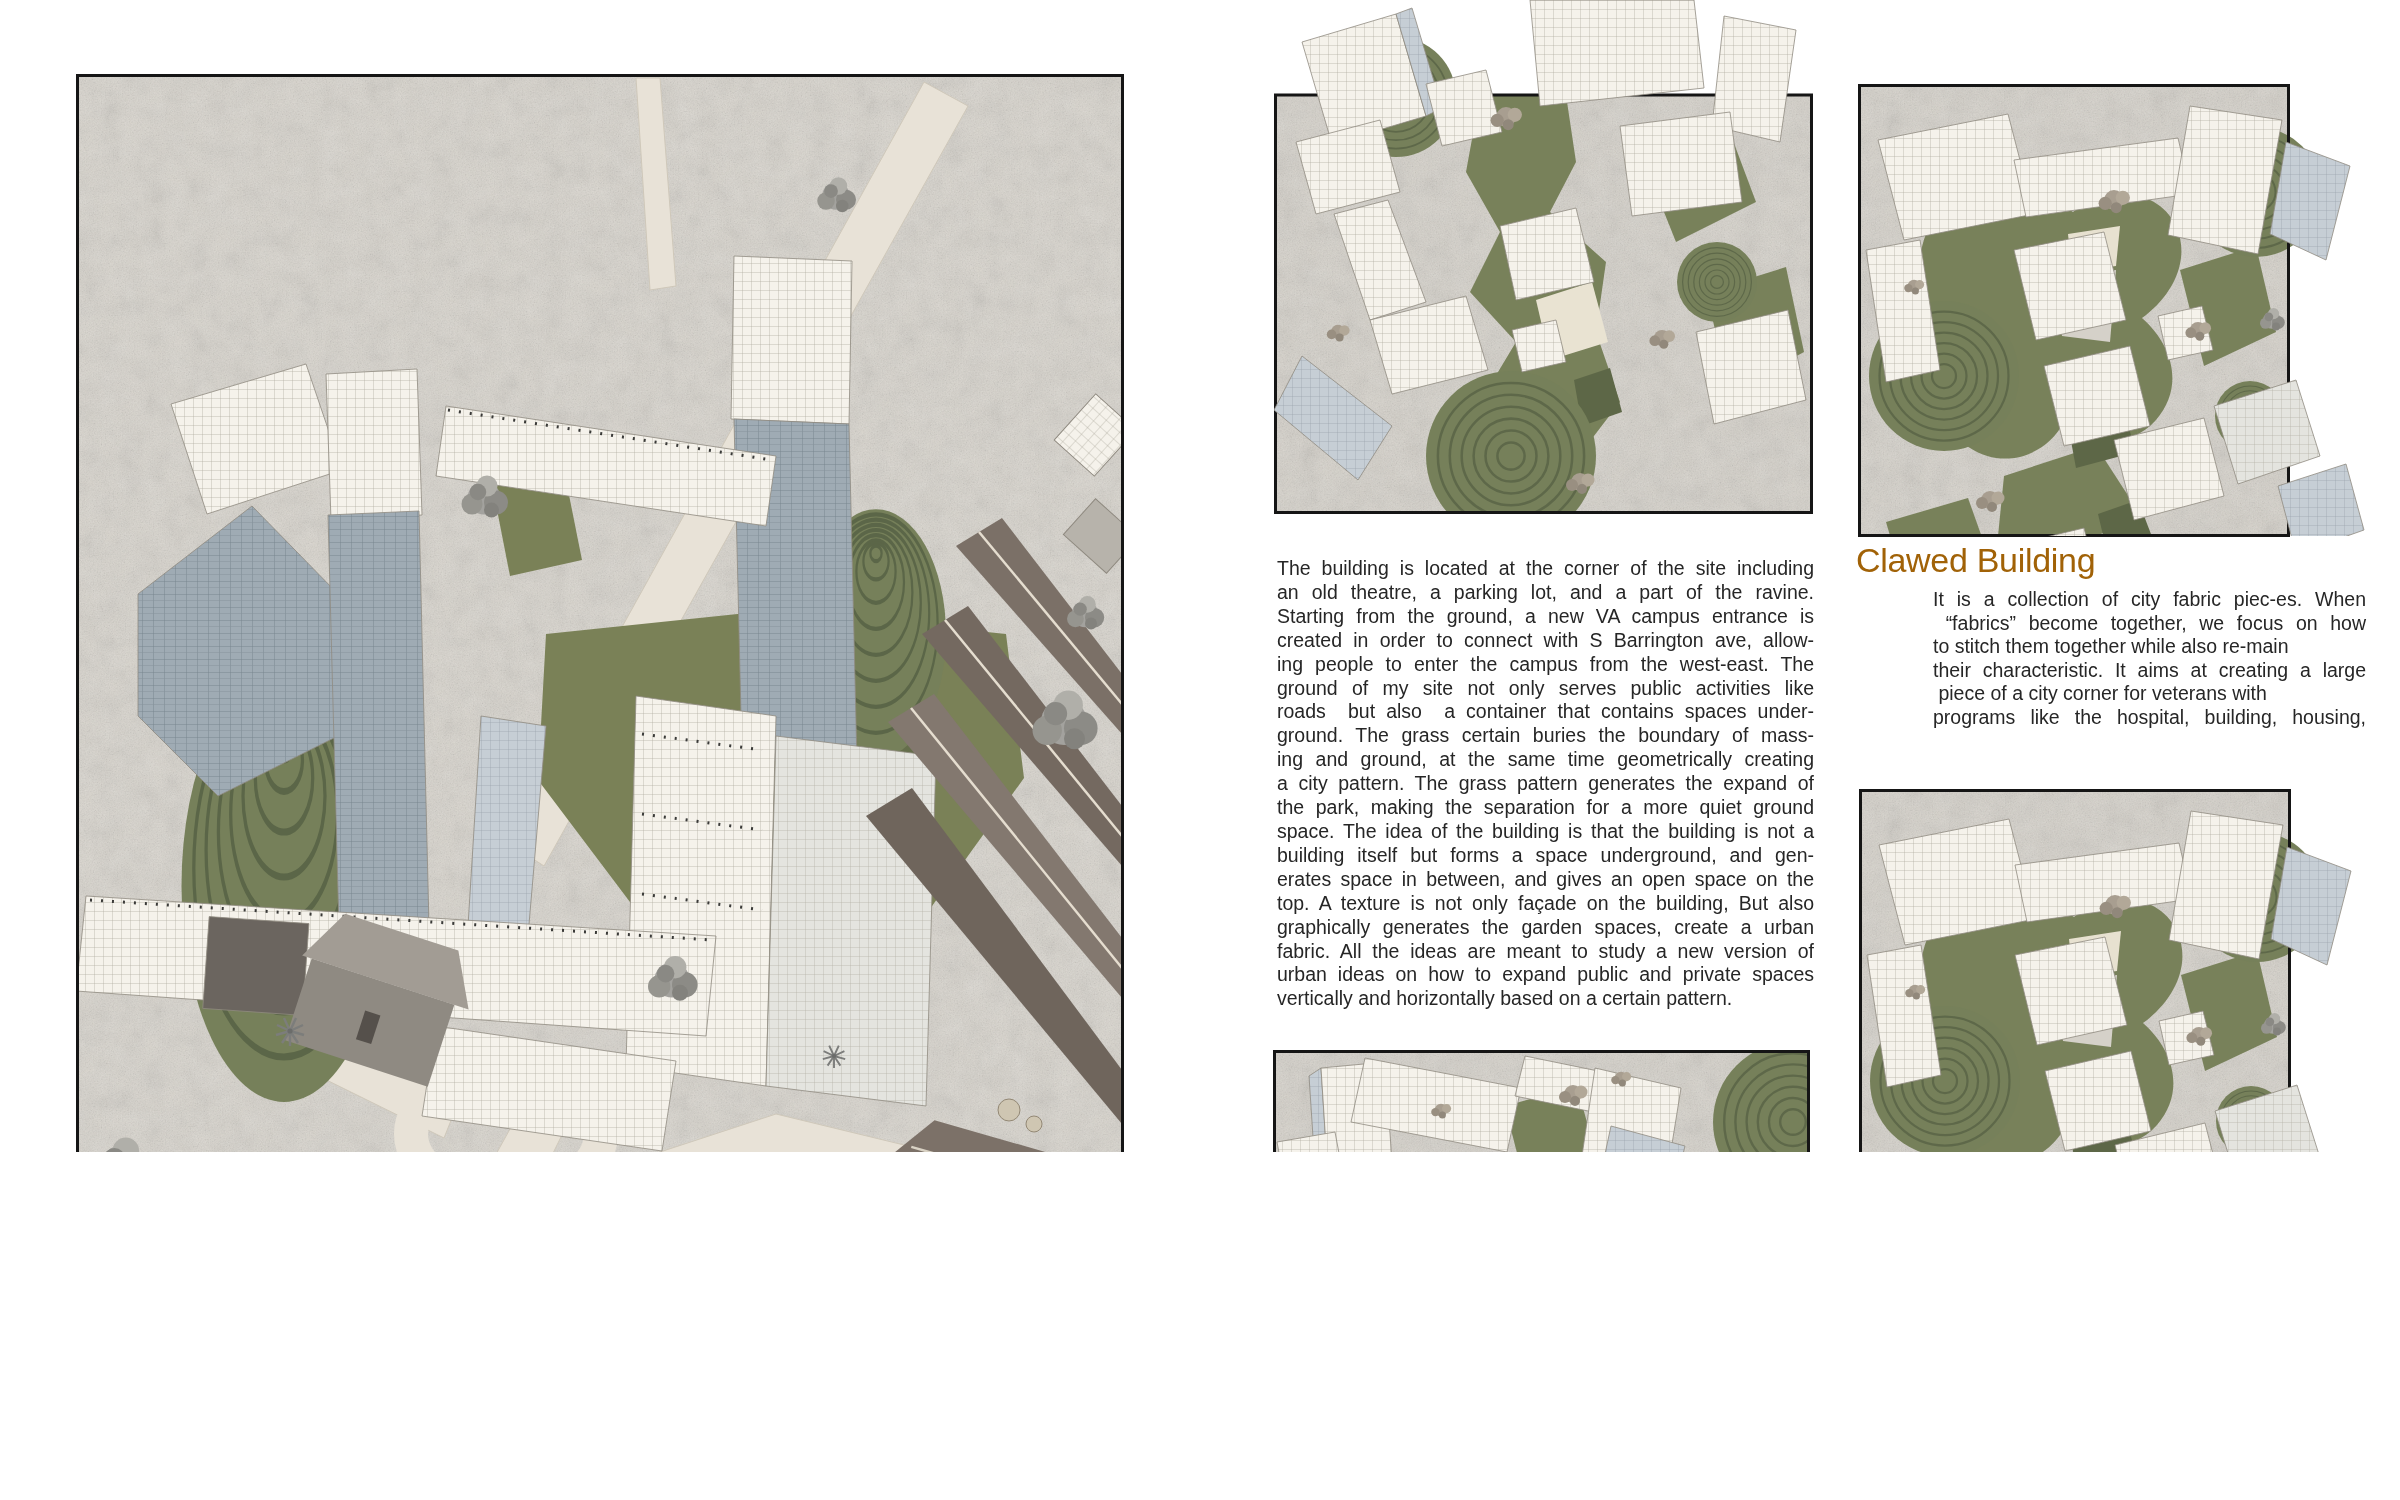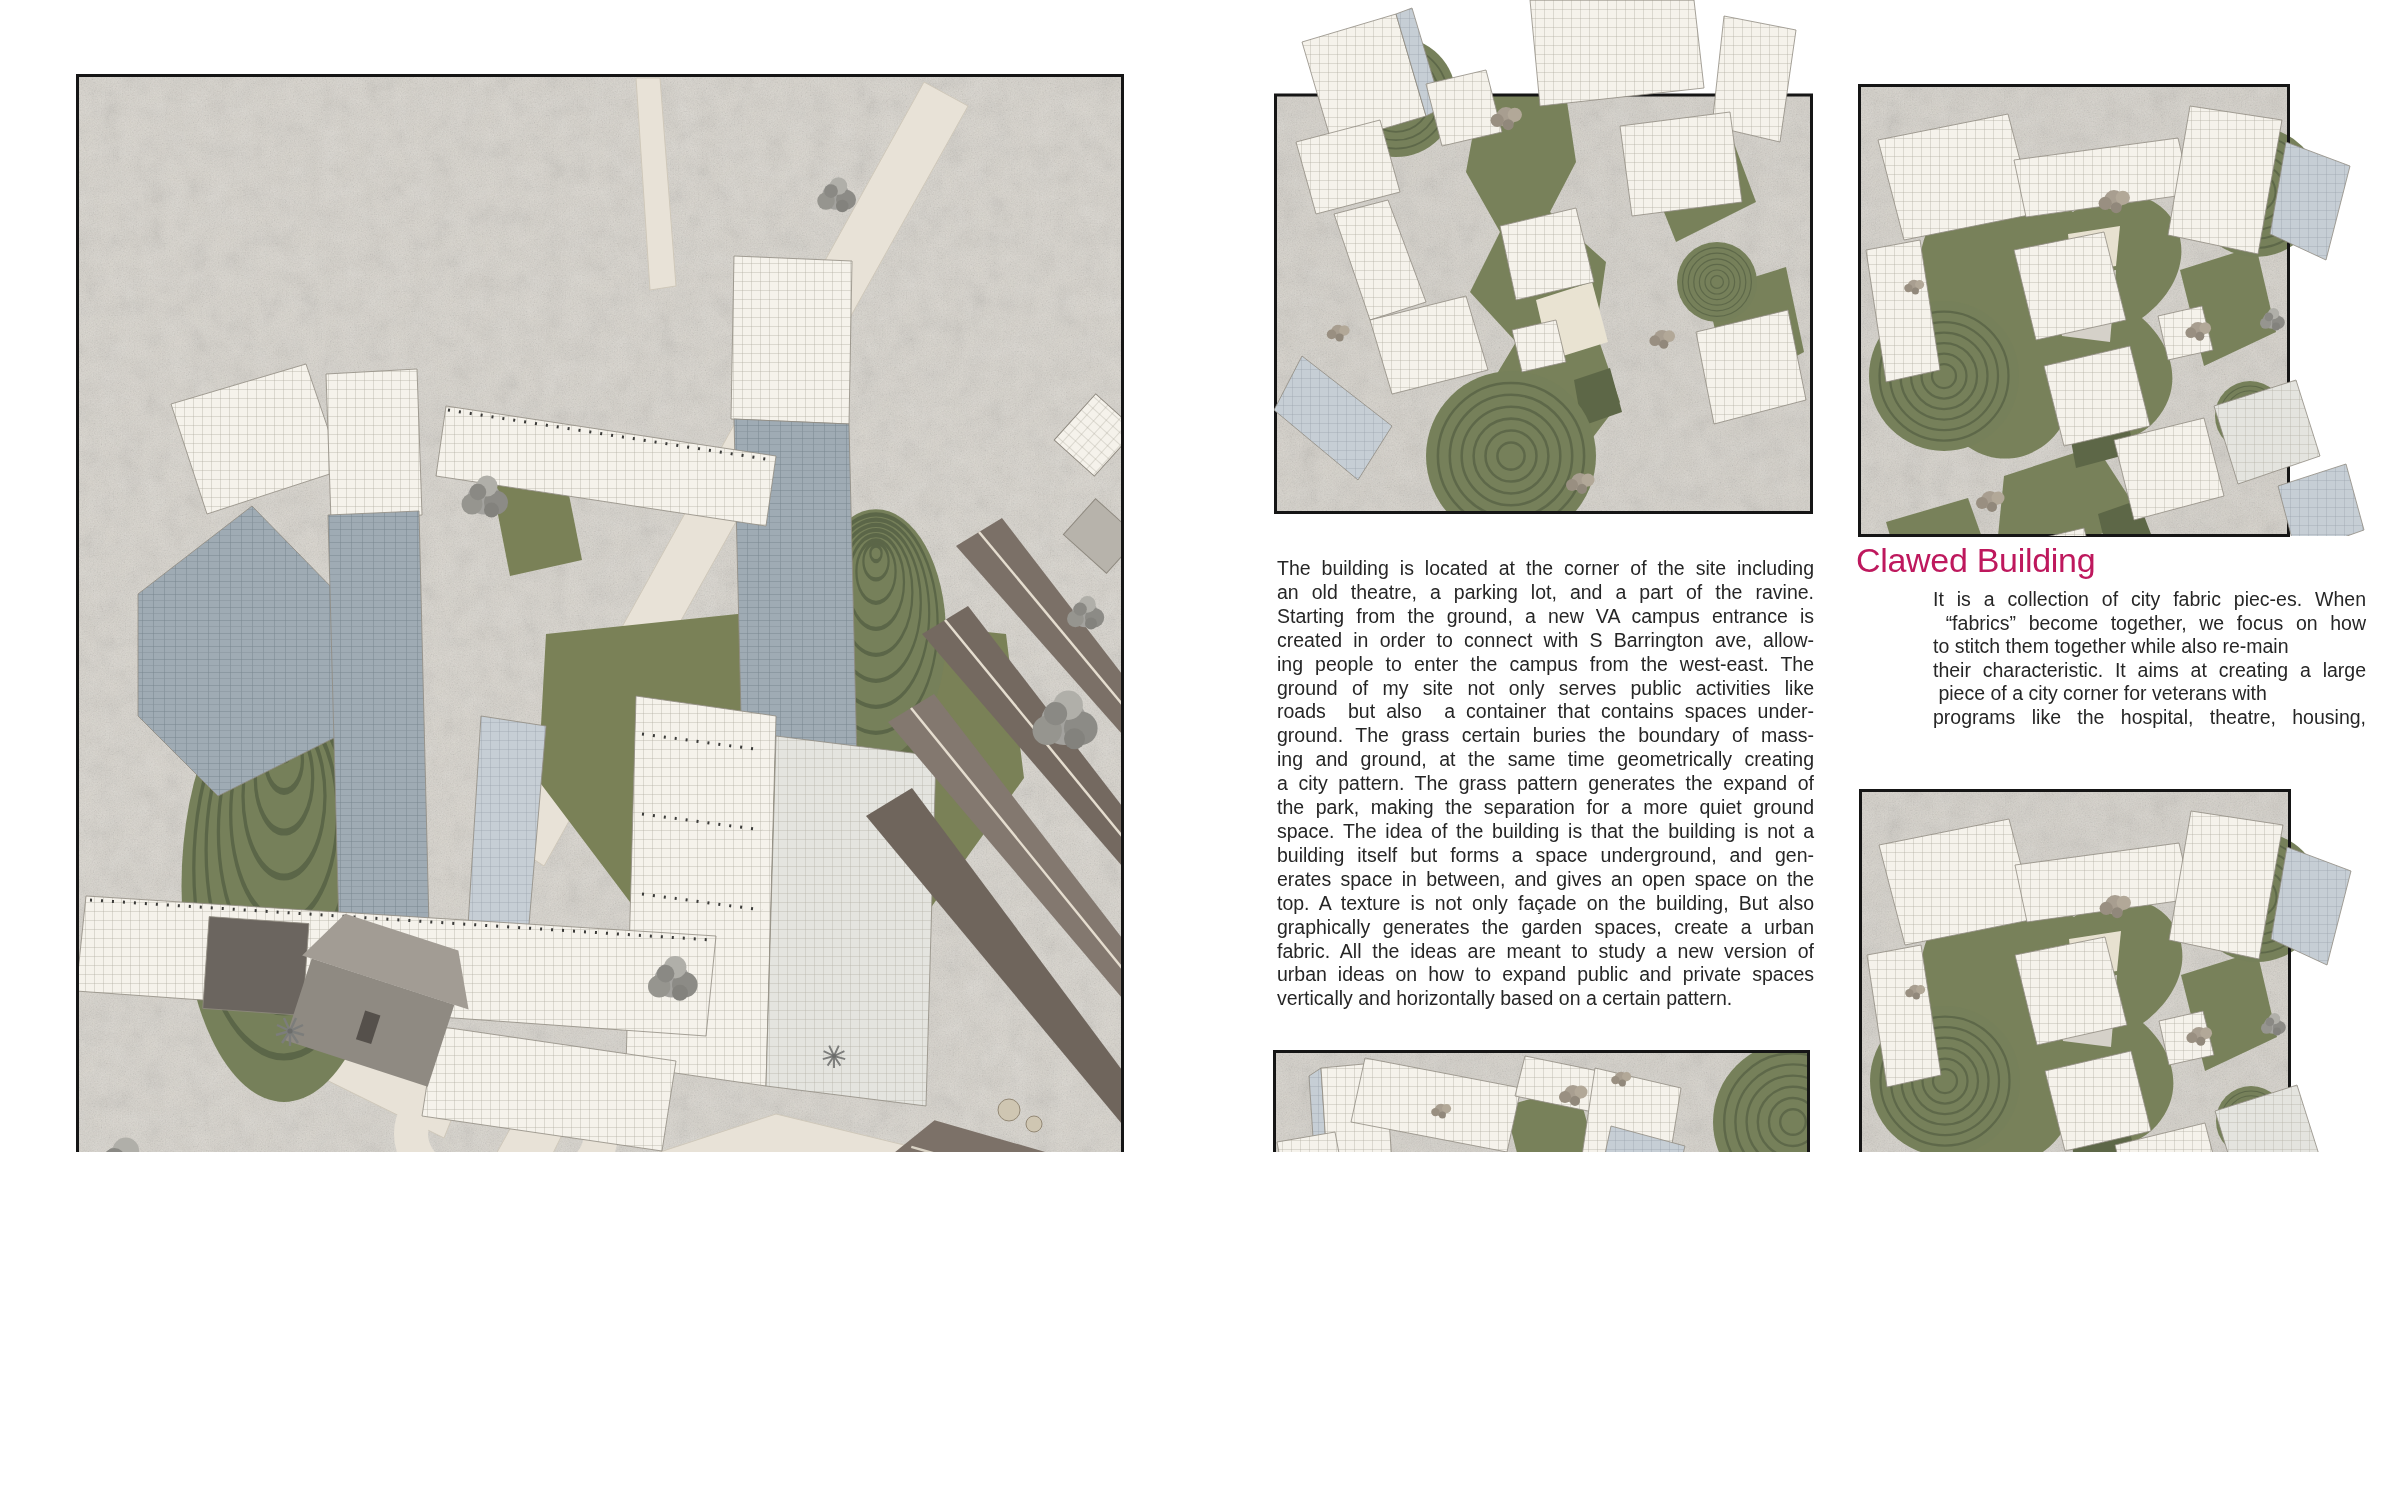--- a/index.html
+++ b/index.html
@@ -7,21 +7,21 @@
         font-family:Liberation Sans, sans-serif;color:#262626;padding-left:22px;}
   figure{margin:0;padding:0;position:absolute;}
   figure svg{display:block;}
   .textcol{position:absolute;font-size:19.5px;line-height:23.9px;color:#262626;}
   .textcol .tline{text-align:justify;text-align-last:justify;white-space:pre-wrap;}
   .intro .tline:last-child{text-align-last:left;}
   .clawed-par{line-height:23.5px;}
   .clawed-par .tline:nth-child(3),
   .clawed-par .tline:nth-child(5){text-align-last:left;}
   .section-title{position:absolute;font-size:34px;font-weight:400;letter-spacing:-0.3px;
-        color:#be185d;white-space:nowrap;}
+        color:#a16207;white-space:nowrap;}
 </style>
 </head>
 <body>
 
 <div class="page">
 
 <svg width="0" height="0" style="position:absolute" aria-hidden="true">
 <defs>
   <filter id="f-grain" x="0%" y="0%" width="100%" height="100%">
     <feTurbulence type="fractalNoise" baseFrequency="0.75" numOctaves="3" seed="11" stitchTiles="stitch"></feTurbulence>
@@ -334,21 +334,21 @@
       <div class="tline">vertically and horizontally based on a certain pattern.</div>
     </section>
 
 <h1 class="section-title" style="left:1856px;top:518px">Clawed Building</h1>
 <section class="textcol clawed-par" style="left:1933px;top:588px;width:433px">
       <div class="tline">It is a collection of city fabric piec-es. When</div>
       <div class="tline"> “fabrics” become together, we focus on how</div>
       <div class="tline">to stitch them together while also re-main</div>
       <div class="tline">their characteristic. It aims at creating a large</div>
       <div class="tline"> piece of a city corner for veterans with</div>
-      <div class="tline">programs like the hospital, theatre, housing,</div>
+      <div class="tline">programs like the hospital, building, housing,</div>
     </section>
 
 <figure style="left:1273px;top:1050px;width:537px;height:450px" aria-label="fabric bars rendering with long gridded slabs and terraced green cone">
 <svg viewBox="0 0 537 450" width="537" height="450">
   <rect x="3" y="3" width="531" height="358" fill="#d5d1c9"></rect>
   <rect x="3" y="3" width="531" height="358" filter="url(#f-blotch)"></rect>
   <rect x="3" y="3" width="531" height="358" filter="url(#f-grain)"></rect>
   <g>
     <path fill="#78815a" d="M232,56 L304,36 L326,116 L256,150 Z"></path>
     <path fill="#78815a" d="M382,196 L466,166 L500,256 L422,292 Z"></path>

